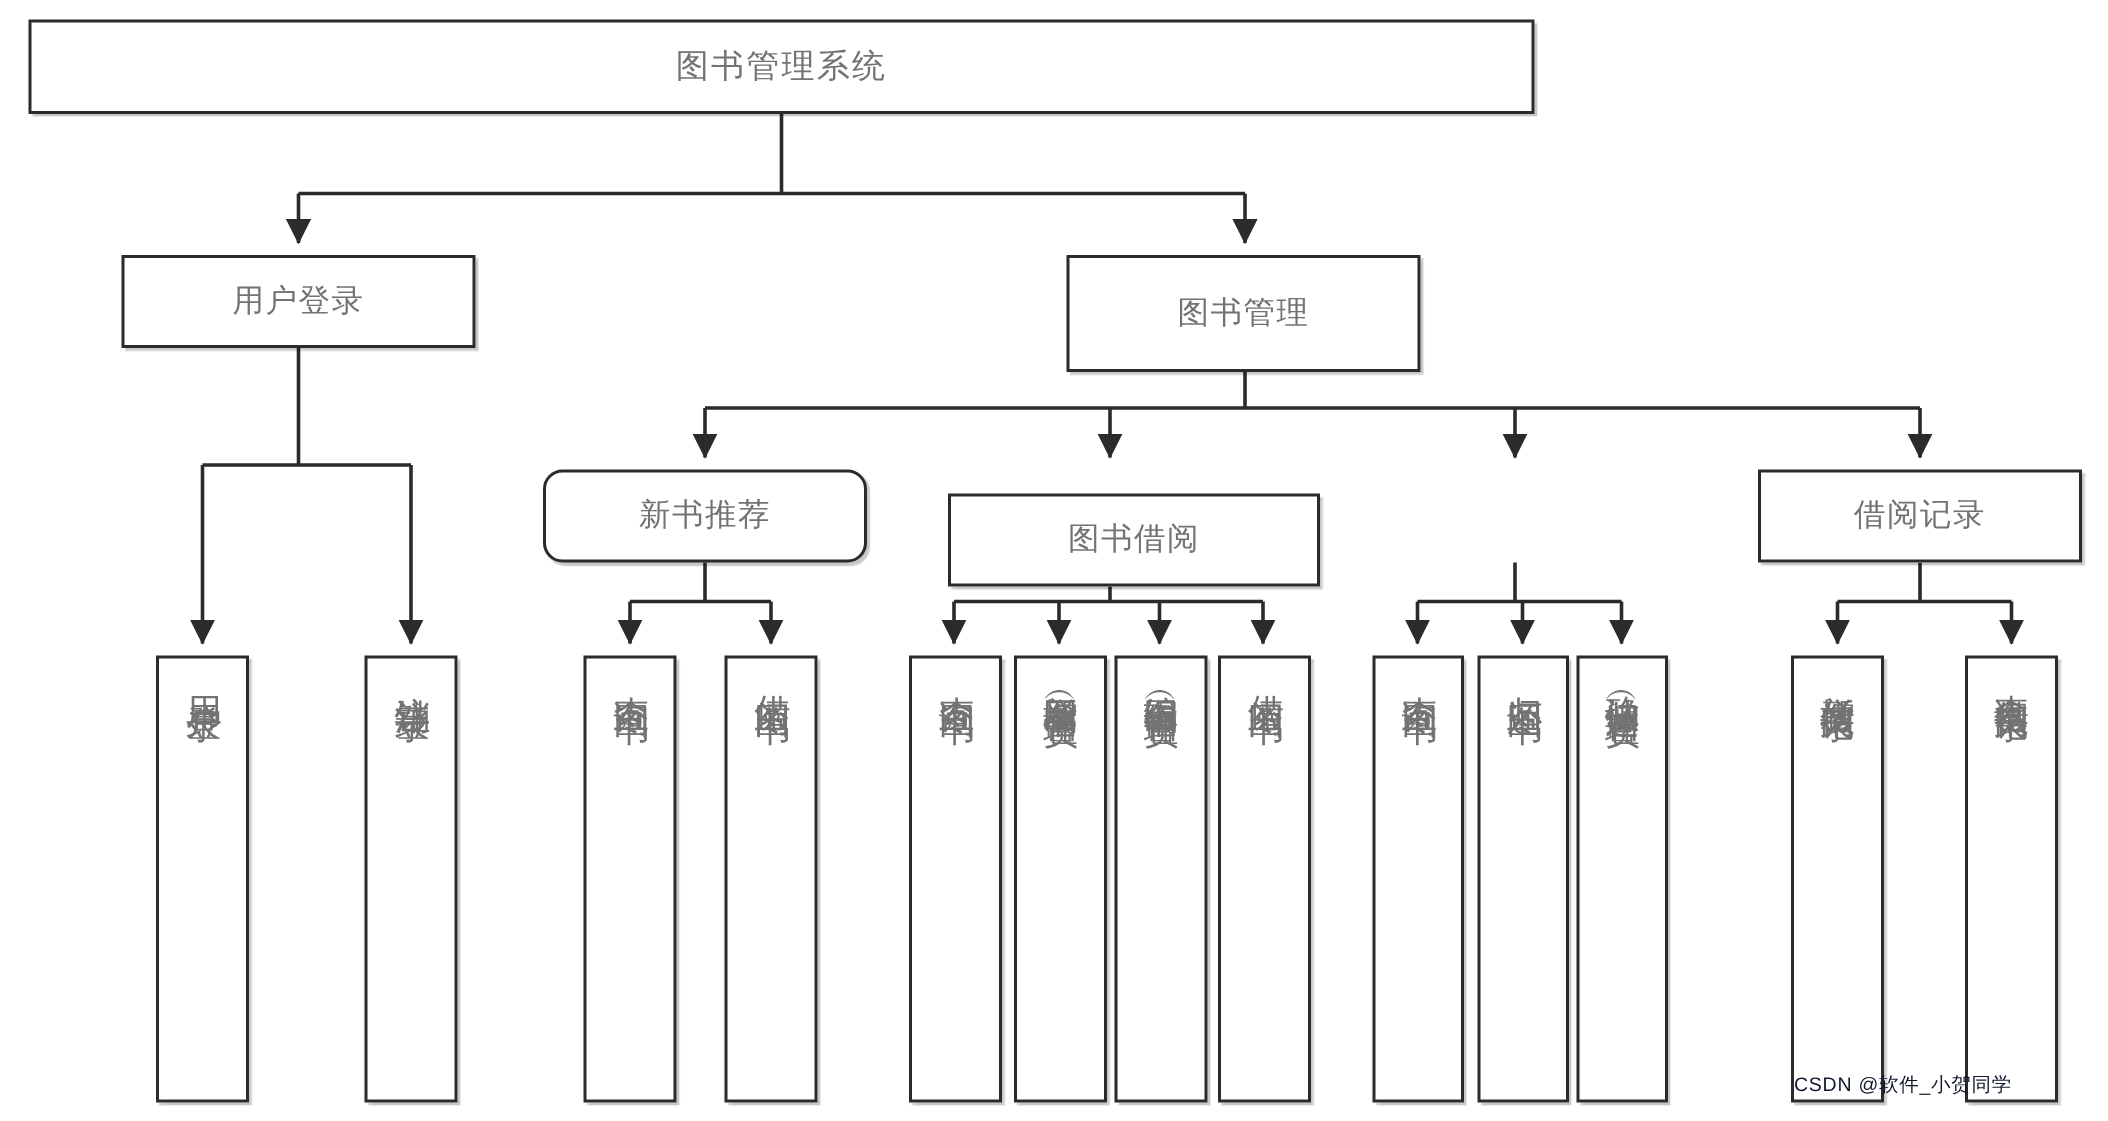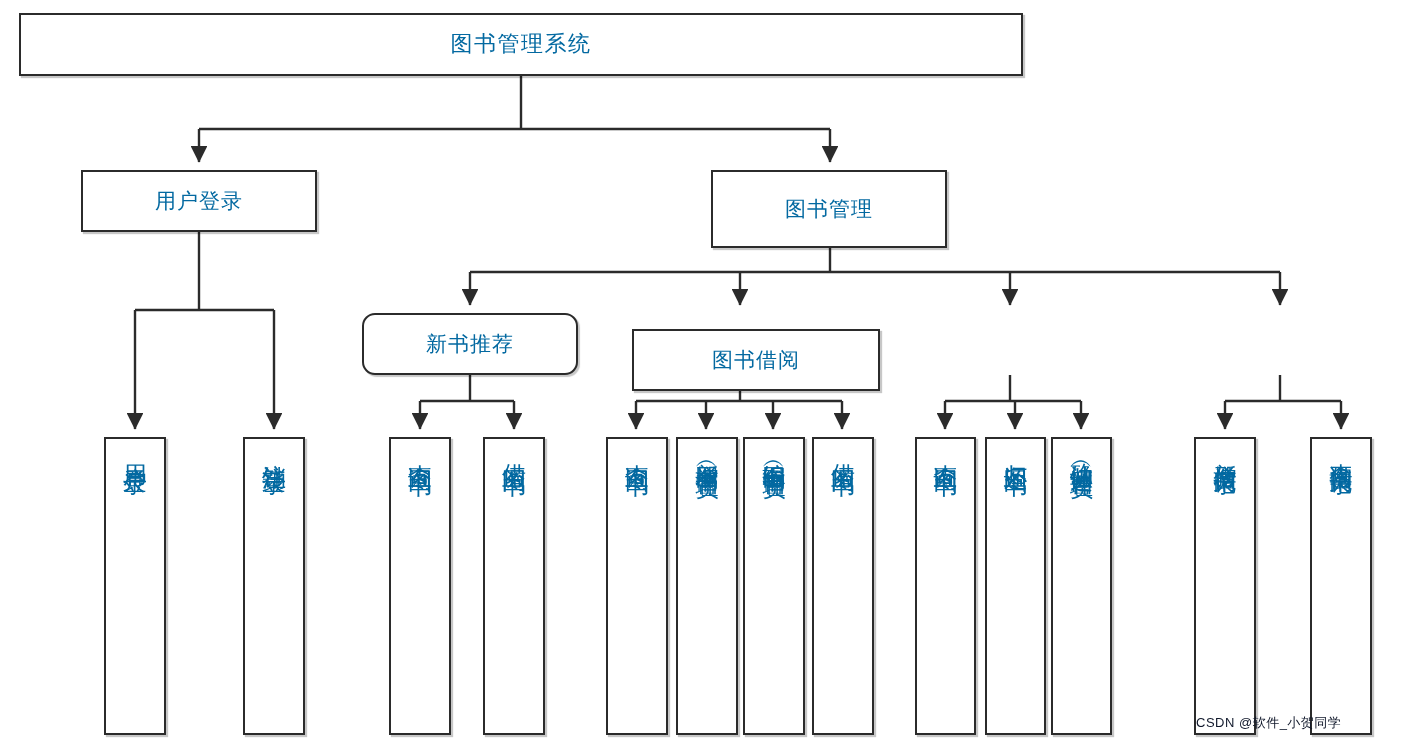--- a/index.html
+++ b/index.html
@@ -8,21 +8,21 @@
   #stage{position:relative;width:1405px;height:747px;background:#ffffff;}
   svg.wires{position:absolute;left:0;top:0;width:1405px;height:747px;pointer-events:none;}
 
   .node{
     position:absolute;
     box-sizing:border-box;
     background:#ffffff;
     border:2px solid #2b2b2b;
     box-shadow:2px 2px 1px rgba(0,0,0,.22);
     display:flex;align-items:center;justify-content:center;
-    color:#0369a1;
+    color:#737373;
   }
   .node .lbl{
     display:block;
     text-align:center;
     line-height:1.12;
     white-space:pre-line;
   }
   
   .node.h .lbl{font-size:21px;letter-spacing:1px;}
   .node.root .lbl{font-size:22px;letter-spacing:1.5px;}
@@ -114,20 +114,23 @@
   <div class="node h" style="left:711px;top:170px;width:236px;height:78px;">
     <span class="lbl">图书管理</span>
   </div>
 
   <div class="node h" style="left:362px;top:313px;width:216px;height:62px;border-radius:13px;">
     <span class="lbl">新书推荐</span>
   </div>
   <div class="node h" style="left:632px;top:329px;width:248px;height:62px;">
     <span class="lbl">图书借阅</span>
   </div>
+  <div class="node h" style="left:1172px;top:313px;width:216px;height:62px;">
+    <span class="lbl">借阅记录</span>
+  </div>
 
   <div class="node v" style="left:104px;top:437px;width:62px;height:298px;">
     <span class="lbl">用户登录</span>
   </div>
   <div class="node v" style="left:243px;top:437px;width:62px;height:298px;">
     <span class="lbl">注销登录</span>
   </div>
 
   <div class="node v" style="left:389px;top:437px;width:62px;height:298px;">
     <span class="lbl">查询图书</span>

